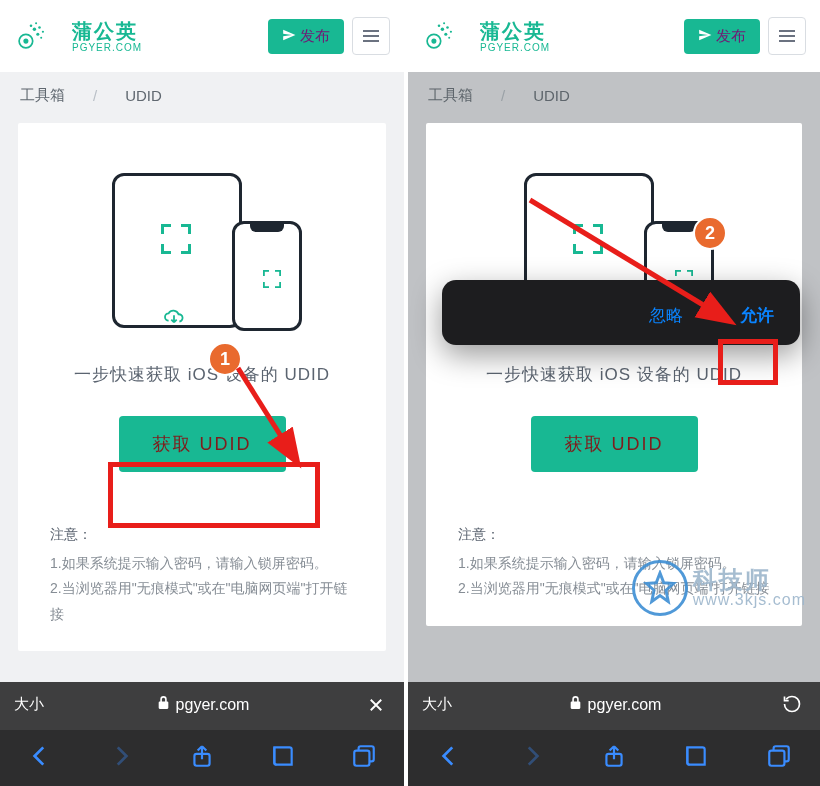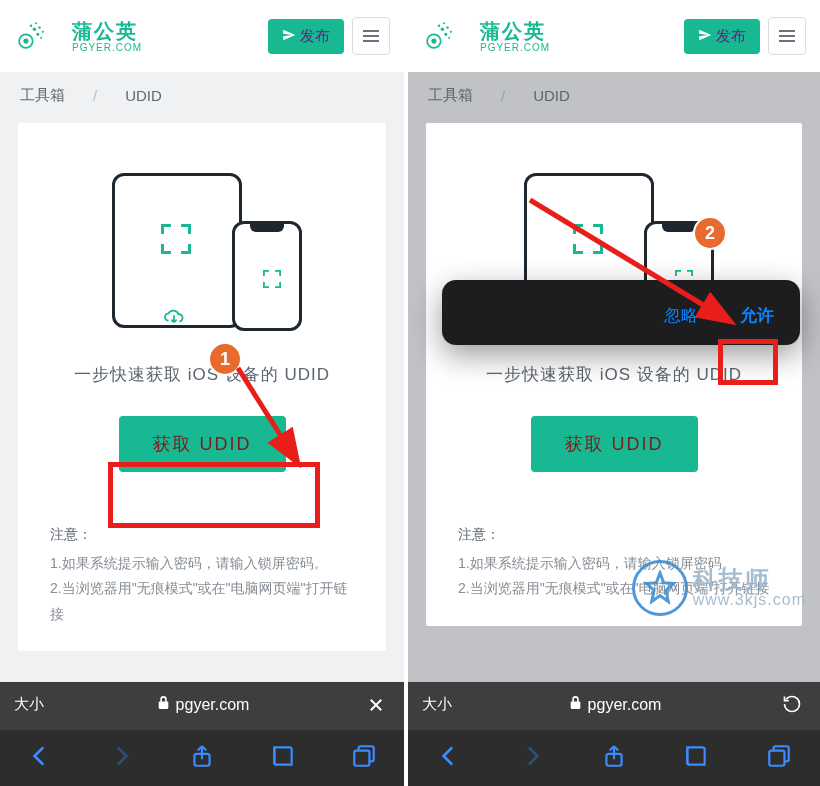--- a/index.html
+++ b/index.html
@@ -226,21 +226,21 @@
     background: #1d1d1f;
     border-radius: 14px;
     padding: 20px 20px 14px;
     color: #fff;
     box-shadow: 0 10px 30px rgba(0,0,0,0.4);
   }
   .popup-text { font-size: 16px; line-height: 1.6; margin-bottom: 16px; }
   .popup-actions {
     display: flex;
     justify-content: flex-end;
-    gap: 30px;
+    gap: 45px;
   }
   .popup-btn {
     background: none;
     border: none;
     color: #0a84ff;
     font-size: 17px;
     padding: 4px 6px;
   }
   .popup-btn.primary { font-weight: 600; }
 

